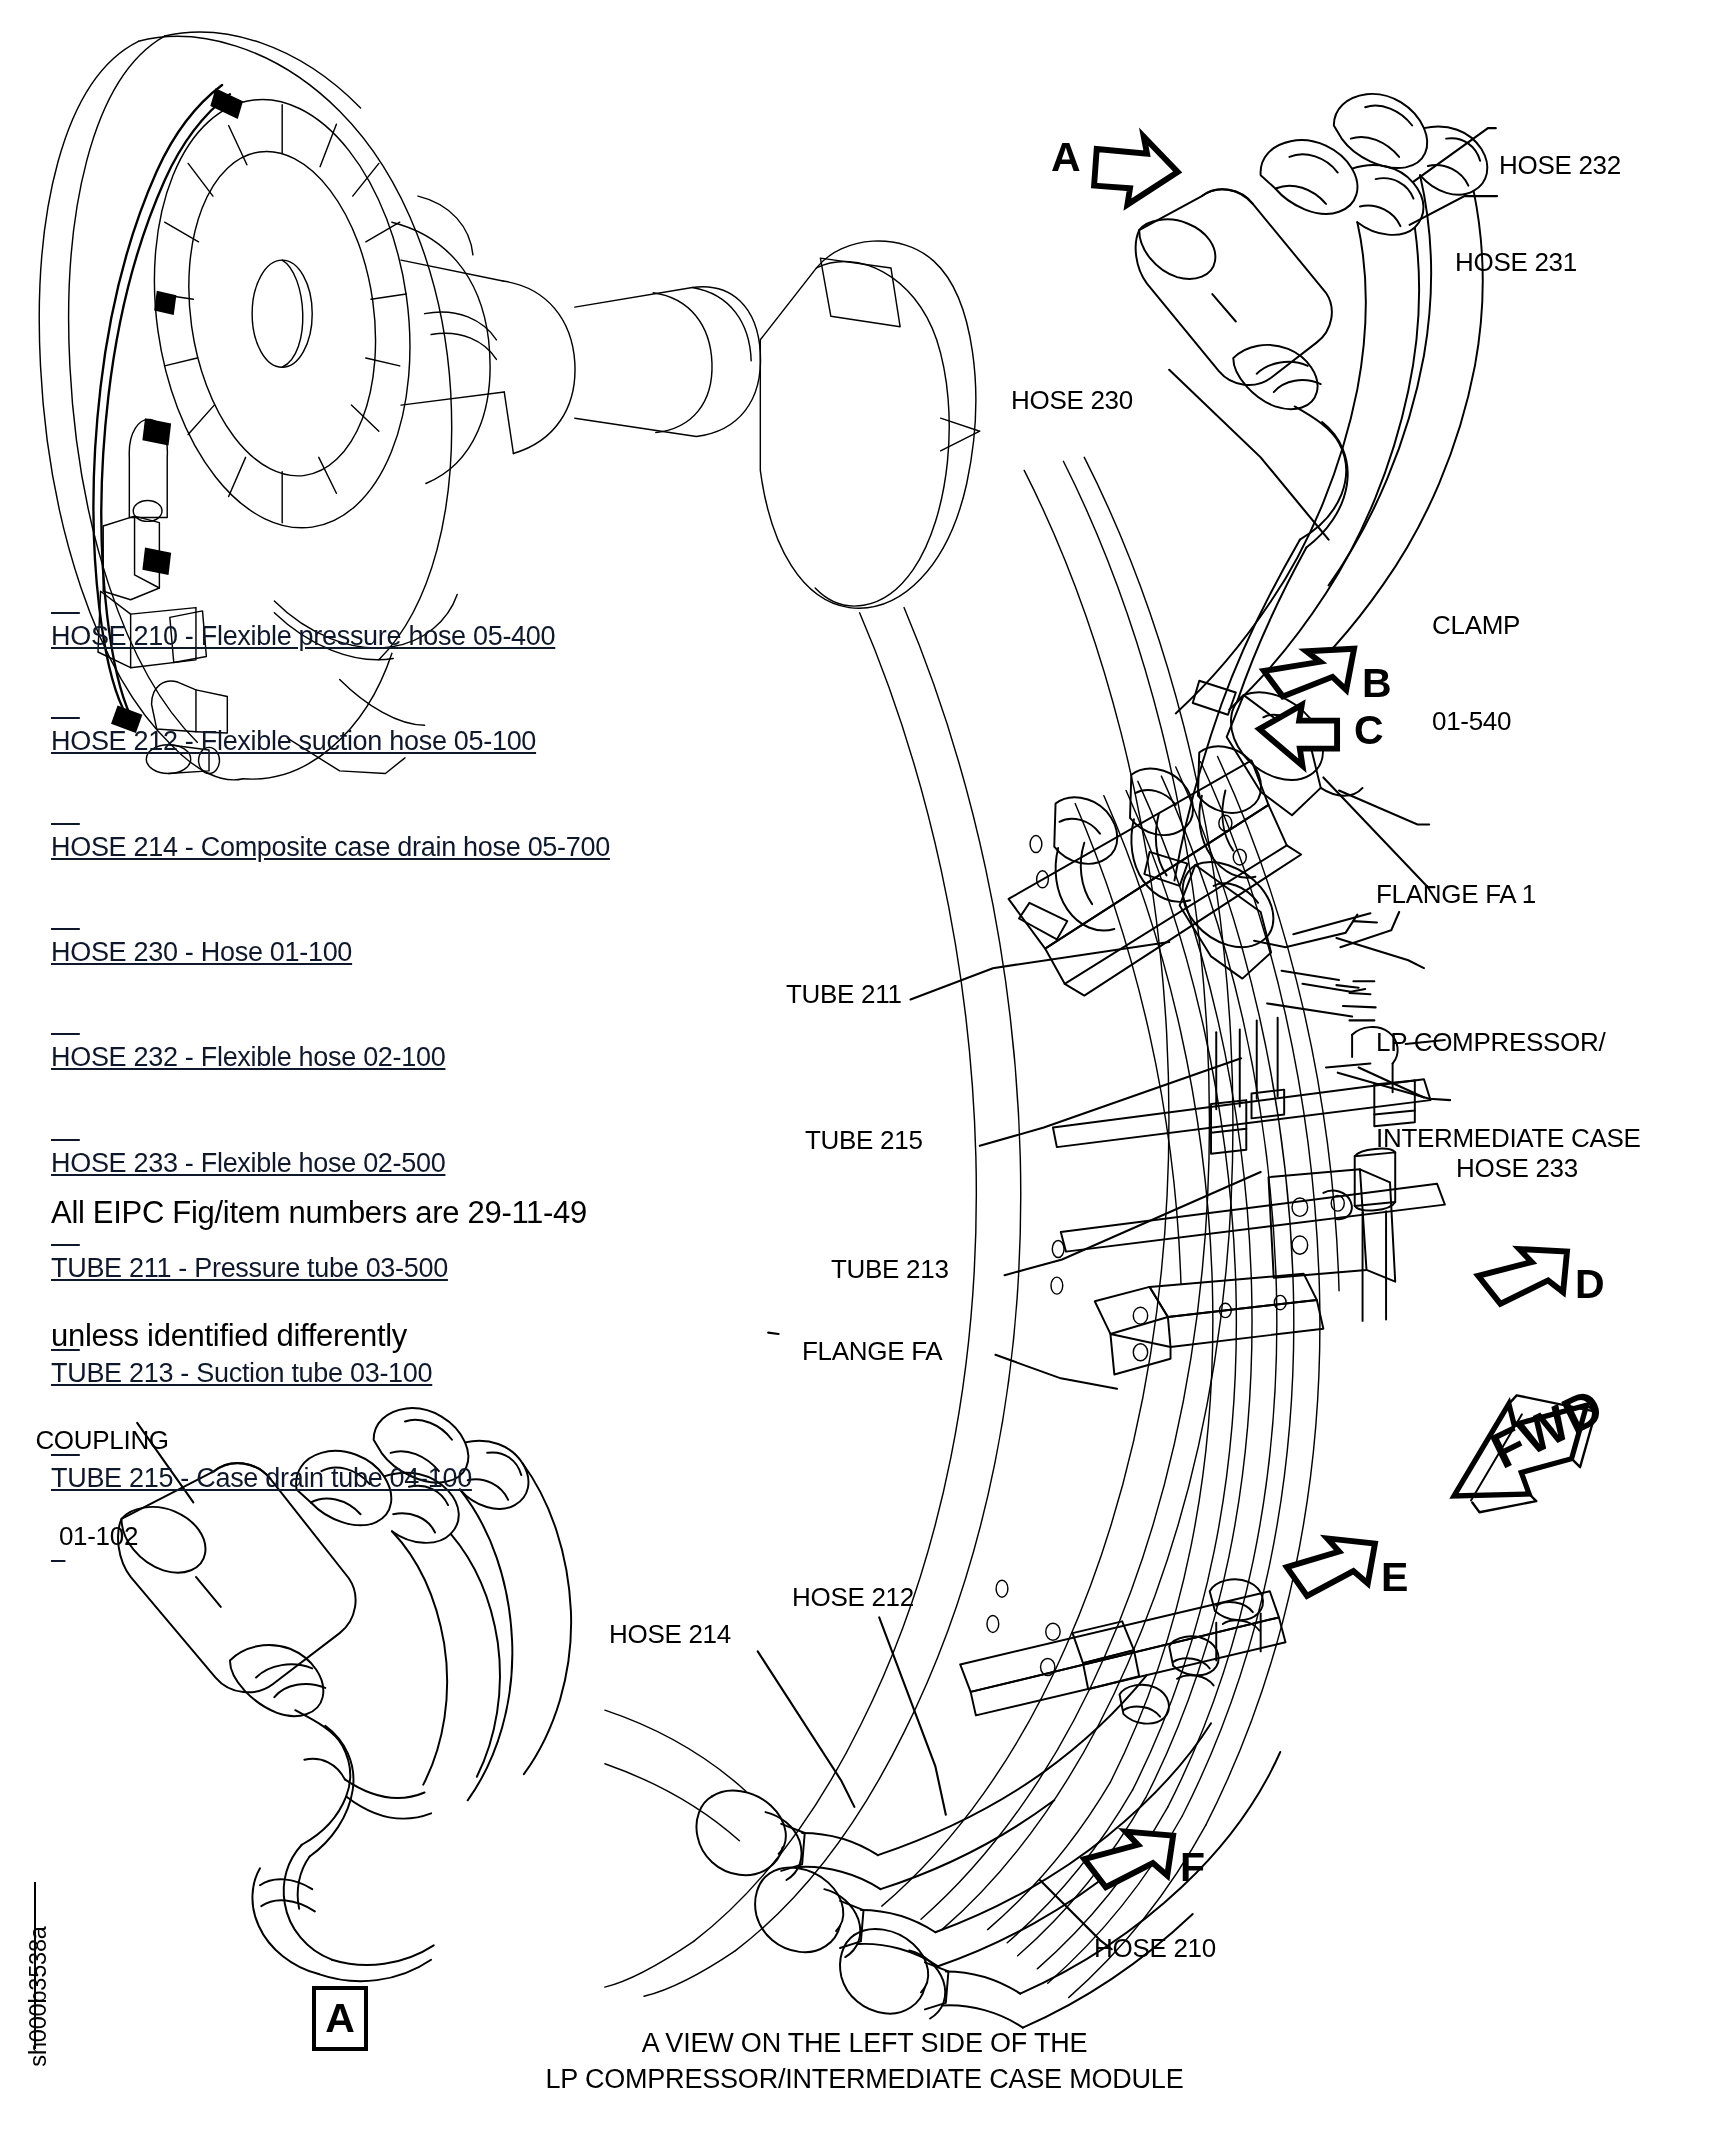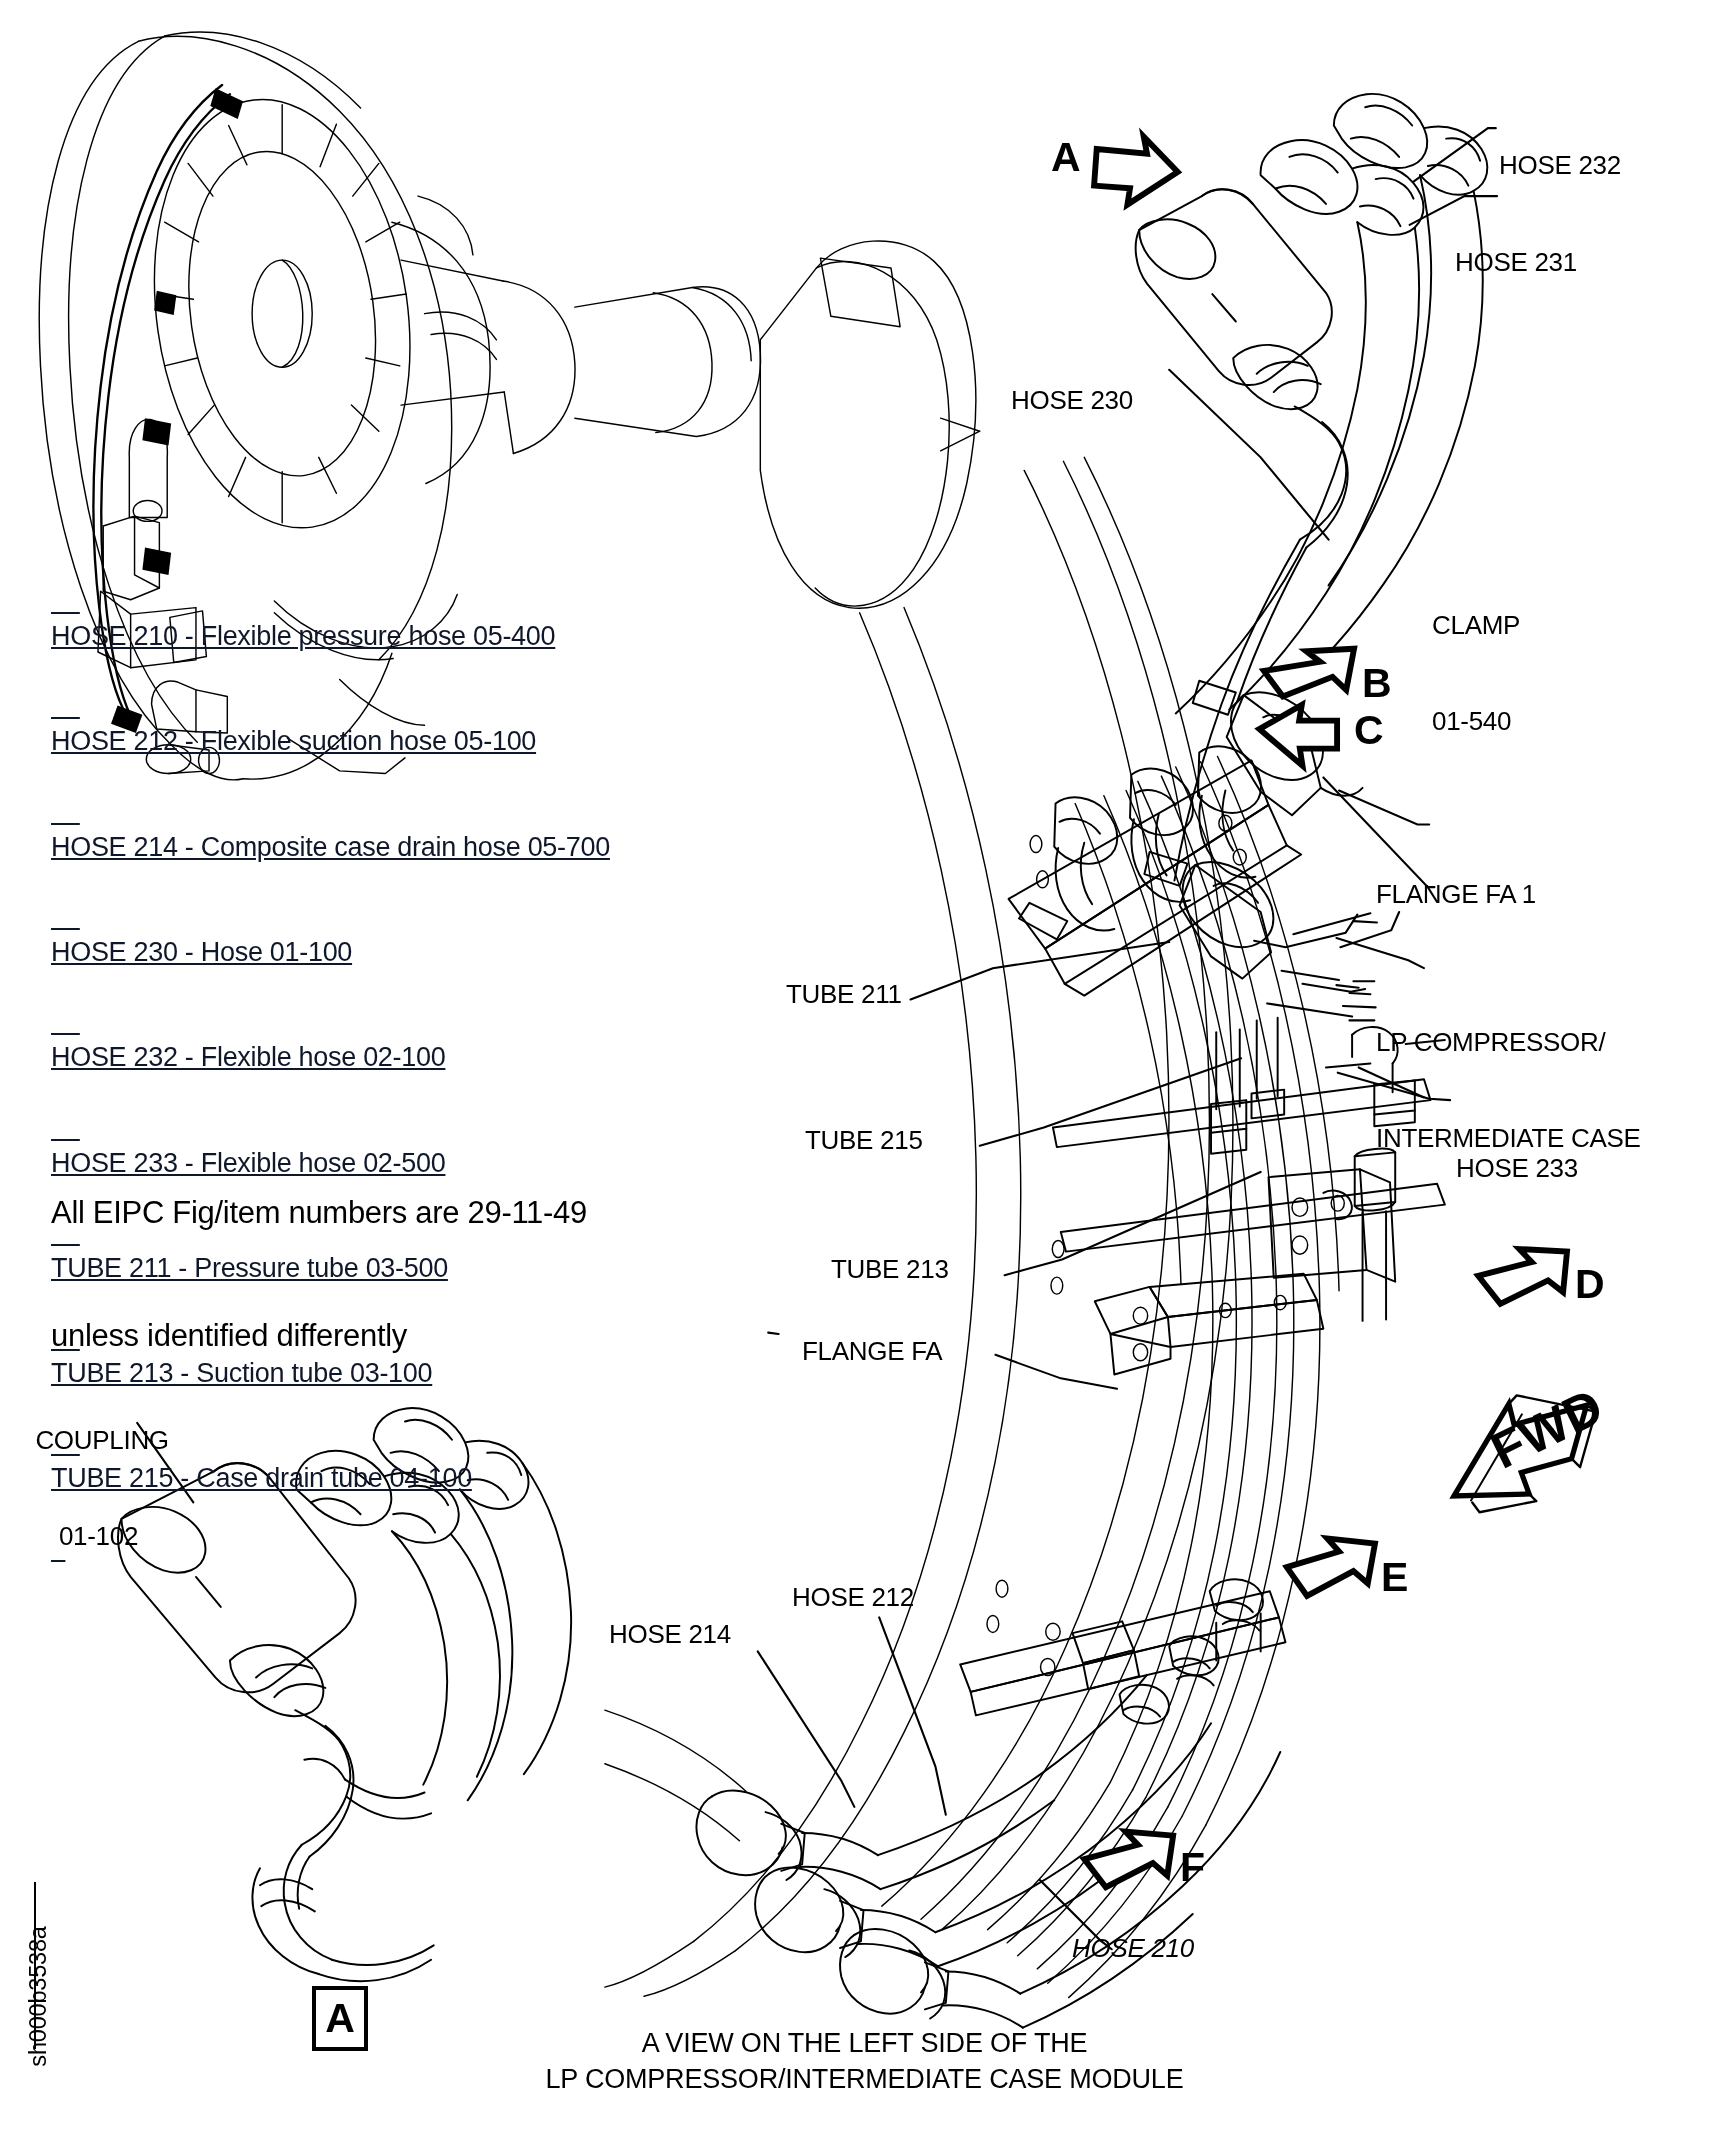--- a/index.html
+++ b/index.html
@@ -611,21 +611,21 @@
   <div class="lbl lbl-lead" style="left:831px; top:1254px;">TUBE 213</div>
 
   <div class="lbl lbl-lead" style="left:1456px; top:1153px;">HOSE 233</div>
 
   <div class="lbl lbl-lead" style="left:802px; top:1336px;">FLANGE FA</div>
 
   <div class="lbl lbl-lead" style="left:609px; top:1619px;">HOSE 214</div>
 
   <div class="lbl lbl-lead" style="left:792px; top:1582px;">HOSE 212</div>
 
-  <div class="lbl lbl-lead" style="left:1072px; top:1933px;font-style:italic;">HOSE 210</div>
+  <div class="lbl lbl-lead" style="left:1094px; top:1933px;">HOSE 210</div>
 
   <div class="arrow-letter" style="left:1051px; top:134px;">A</div>
   <div class="arrow-letter" style="left:1362px; top:660px;">B</div>
   <div class="arrow-letter" style="left:1354px; top:707px;">C</div>
   <div class="arrow-letter" style="left:1575px; top:1261px;">D</div>
   <div class="arrow-letter" style="left:1381px; top:1554px;">E</div>
   <div class="arrow-letter" style="left:1180px; top:1844px;">F</div>
 
   <div class="detail-box">A</div>
 

